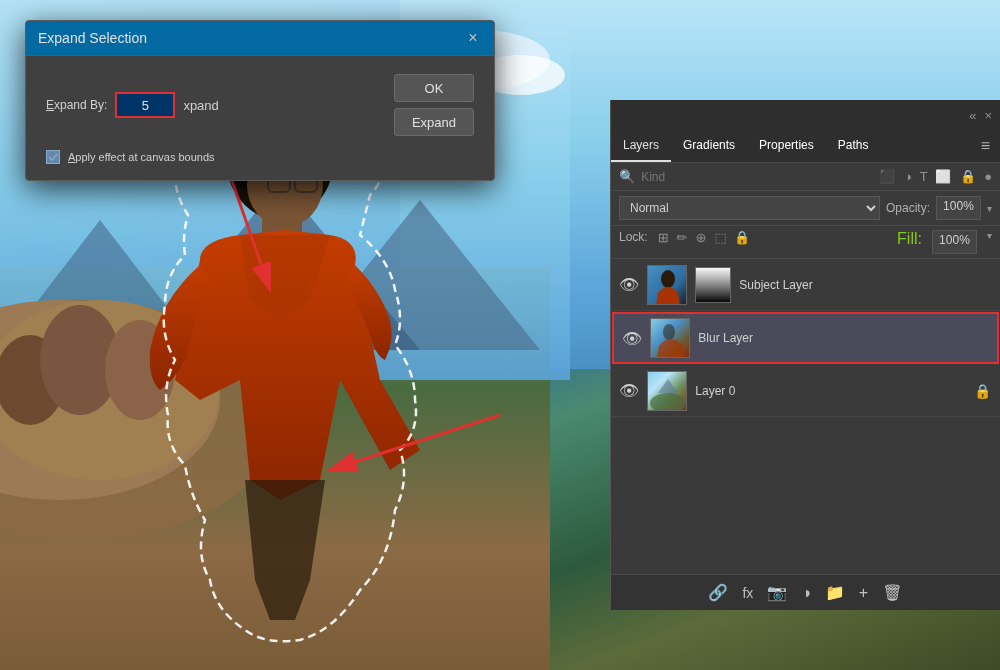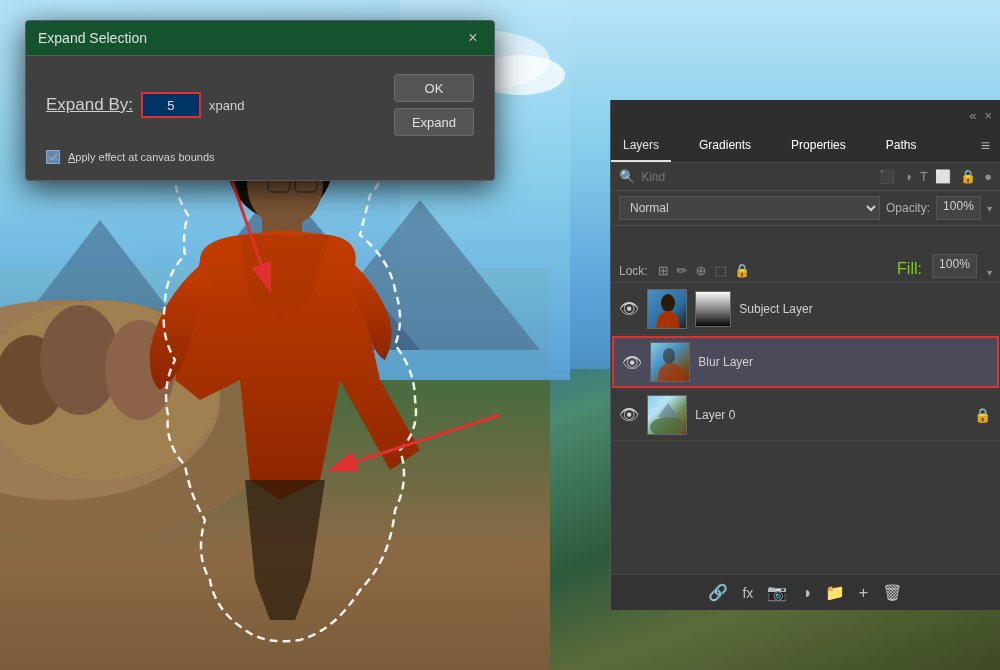--- a/index.html
+++ b/index.html
@@ -65,21 +65,21 @@
       border-radius: 4px;
       box-shadow: 0 8px 30px rgba(0,0,0,0.7);
       z-index: 100;
     }
 
     .dialog-titlebar {
       display: flex;
       align-items: center;
       justify-content: space-between;
       padding: 8px 12px;
-      background: #14532d;
+      background: #0369a1;
       border-bottom: 1px solid #5a5a5a;
       border-radius: 4px 4px 0 0;
     }
 
     .dialog-title {
       font-size: 14px;
       color: #e0e0e0;
       font-weight: 400;
     }
 
@@ -100,24 +100,23 @@
     }
 
     .dialog-row {
       display: flex;
       align-items: center;
       margin-bottom: 14px;
       gap: 8px;
     }
 
     .dialog-label {
-      font-size: 17px;
+      font-size: 12px;
       color: #d0d0d0;
       white-space: nowrap;
-      text-decoration: underline;
     }
 
     .dialog-label .underline {
       text-decoration: underline;
     }
 
     .expand-input {
       width: 60px;
       height: 26px;
       background: #1a1a1a;
@@ -193,21 +192,20 @@
       display: flex;
       align-items: center;
       background: #2e2e2e;
       border-bottom: 1px solid #4a4a4a;
       padding: 0;
     }
 
     .panel-tabs {
       display: flex;
       flex: 1;
-      gap: 16px;
     }
 
     .panel-tab {
       padding: 8px 12px;
       font-size: 12px;
       color: #ffffff;
       cursor: pointer;
       border-bottom: 2px solid transparent;
       white-space: nowrap;
     }
@@ -295,25 +293,24 @@
     }
 
     .opacity-chevron {
       color: #909090;
       font-size: 10px;
     }
 
     
     .lock-row {
       display: flex;
-      align-items: flex-end;
+      align-items: flex-start;
       padding: 4px 8px;
       gap: 10px;
       border-bottom: 1px solid #4a4a4a;
-      margin-top: 24px;
     }
 
     .lock-label {
       font-size: 12px;
       color: #b0b0b0;
     }
 
     .lock-icons {
       display: flex;
       gap: 8px;

